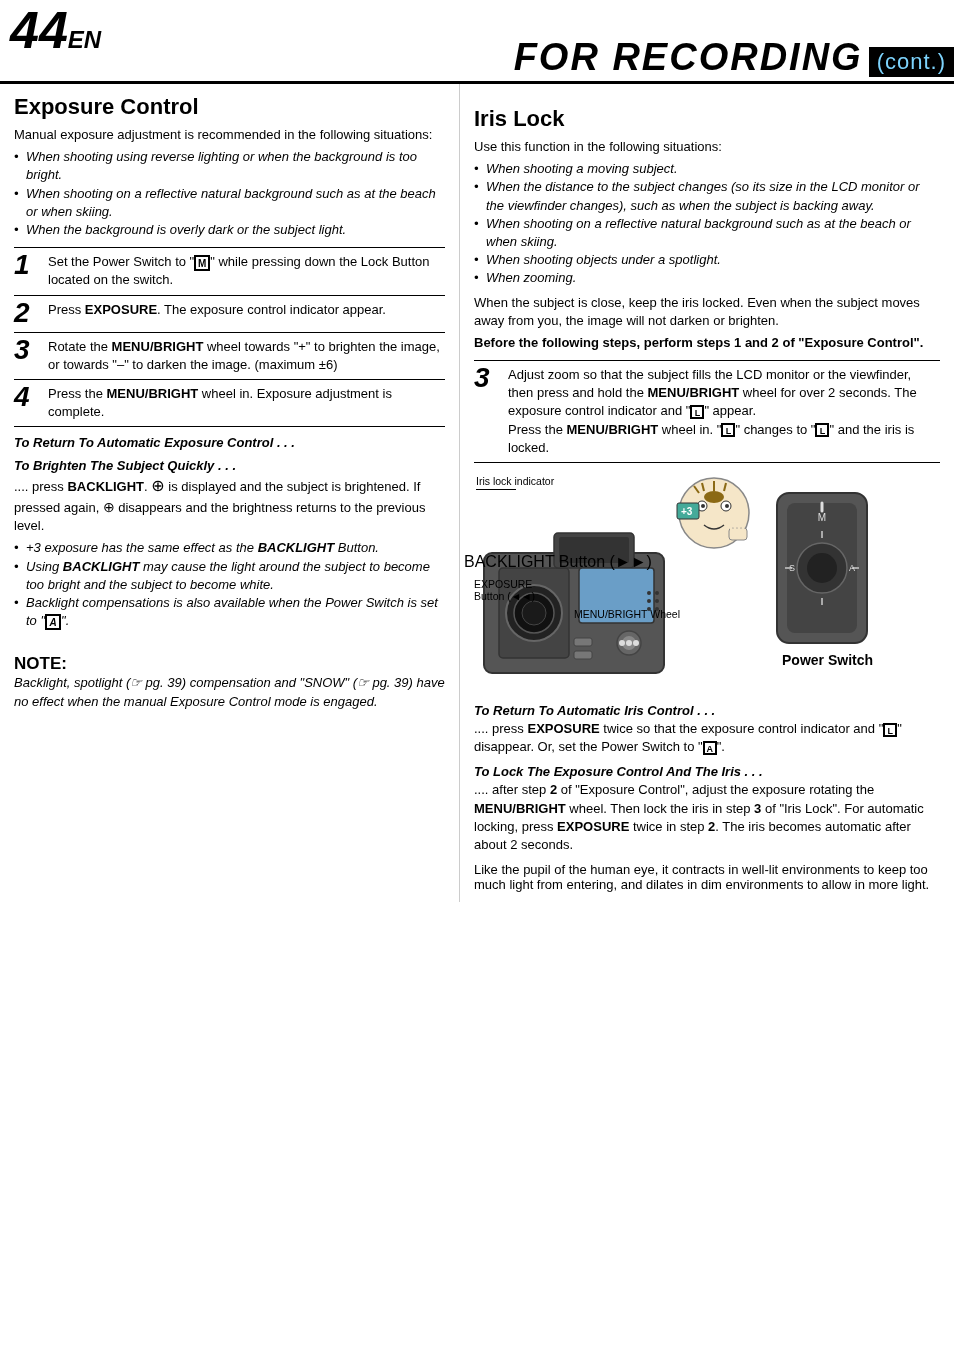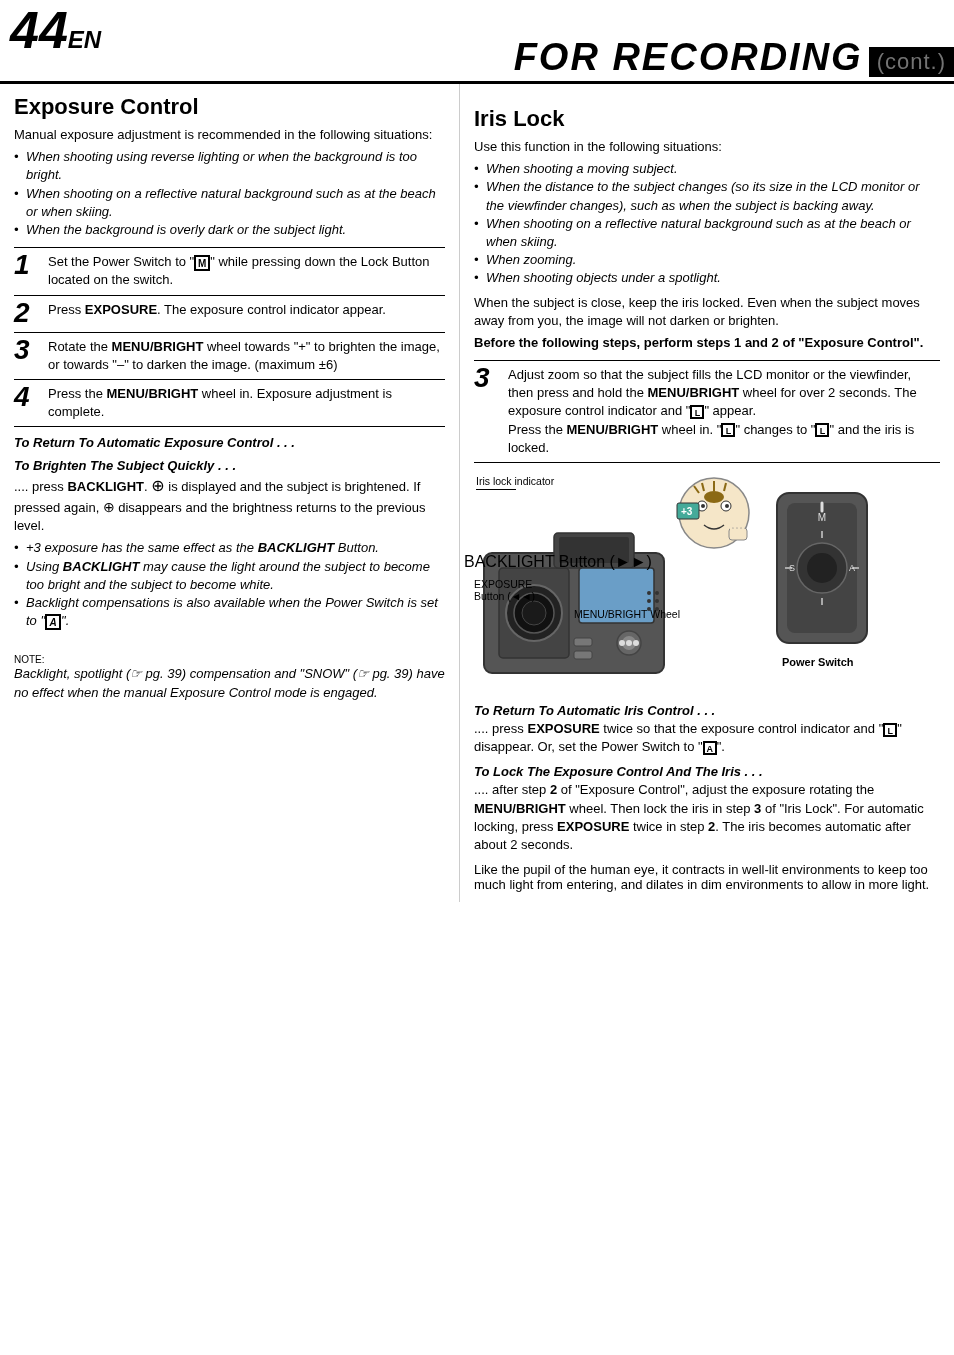--- a/index.html
+++ b/index.html
@@ -47,21 +47,21 @@
       font-size: 38px;
       font-style: italic;
       font-weight: bold;
       letter-spacing: 2px;
     }
     .header-title .cont {
       font-size: 22px;
       font-weight: normal;
       font-style: normal;
       background: #000;
-      color: #737373;
+      color: #7dd3fc;
       padding: 2px 8px;
       margin-left: 6px;
       margin-bottom: 2px;
     }
 
     
     .main-content {
       display: flex;
       gap: 0;
     }
@@ -113,21 +113,21 @@
     
     .sub-section {
       margin-top: 8px;
       font-style: italic;
       font-weight: bold;
     }
     .sub-section-body { margin-top: 2px; line-height: 1.4; }
 
     
     .note-section { margin-top: 8px; }
-    .note-title { font-weight: normal; font-size: 10px; margin-top: 24px; }
+    .note-title { font-weight: bold; font-size: 17px; margin-top: 24px; }
     .note-body { font-style: italic; line-height: 1.4; }
 
     
     .bullet-list-iris li { font-style: italic; }
 
     .iris-note {
       margin-top: 6px;
       line-height: 1.4;
     }
     .iris-note .bold-line {
@@ -264,22 +264,22 @@
   <div class="right-col">
 
     <div class="section-title">Iris Lock</div>
 
     <p>Use this function in the following situations:</p>
 
     <ul class="bullet-list bullet-list-iris">
       <li><span>When shooting a moving subject.</span></li>
       <li><span>When the distance to the subject changes (so its size in the LCD monitor or the viewfinder changes), such as when the subject is backing away.</span></li>
       <li><span>When shooting on a reflective natural background such as at the beach or when skiing.</span></li>
+      <li><span>When shooting objects under a spotlight.</span></li>
       <li><span>When zooming.</span></li>
-      <li><span>When shooting objects under a spotlight.</span></li>
     </ul>
 
     <div class="iris-note">
       <p>When the subject is close, keep the iris locked. Even when the subject moves away from you, the image will not darken or brighten.</p>
       <p class="bold-line" style="font-weight:bold; margin-top:4px;">Before the following steps, perform steps 1 and 2 of "Exposure Control".</p>
     </div>
 
     <div class="right-step">
       <div class="step-num">3</div>
       <div class="step-text">
@@ -383,21 +383,21 @@
           <line x1="20" y1="95" x2="13" y2="95" stroke="#aaa" stroke-width="2"></line>
           <line x1="80" y1="95" x2="87" y2="95" stroke="#aaa" stroke-width="2"></line>
 
           <line x1="50" y1="30" x2="50" y2="38" stroke="#ddd" stroke-width="3" stroke-linecap="round"></line>
 
           <text x="50" y="48" text-anchor="middle" font-size="10" fill="#ddd">M</text>
           <text x="80" y="98" text-anchor="middle" font-size="9" fill="#ddd">A</text>
           <text x="20" y="98" text-anchor="middle" font-size="9" fill="#ddd">S</text>
         </svg>
         
-        <div style="position:absolute;bottom:5px;left:10px;font-size:11px;font-weight:bold;">
+        <div style="position:absolute;bottom:5px;left:10px;font-size:14px;font-weight:bold;">
           <span>Power Switch</span>
         </div>
       </div>
 
     </div>
 
     <div class="to-return-sub">
       <div class="sub-title">To Return To Automatic Iris Control . . .</div>
       <div class="sub-body">
         .... press <span class="bold">EXPOSURE</span> twice so that the exposure control indicator and "<span class="icon-square" style="font-size:9px;width:14px;height:14px;line-height:12px;">L</span>" disappear. Or, set the Power Switch to "<span class="icon-square" style="font-size:9px;width:14px;height:14px;line-height:12px;">A</span>".

